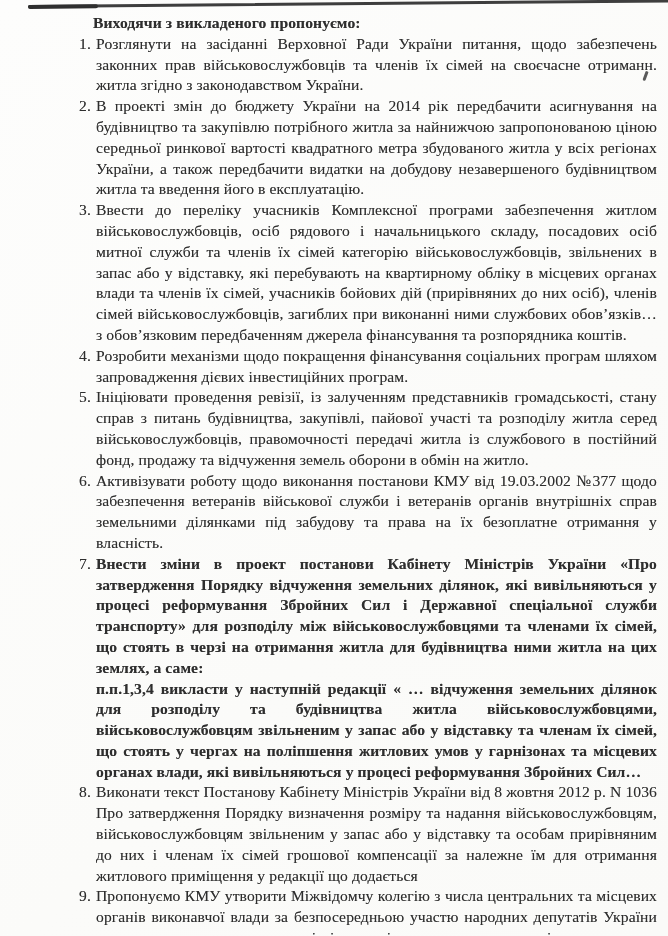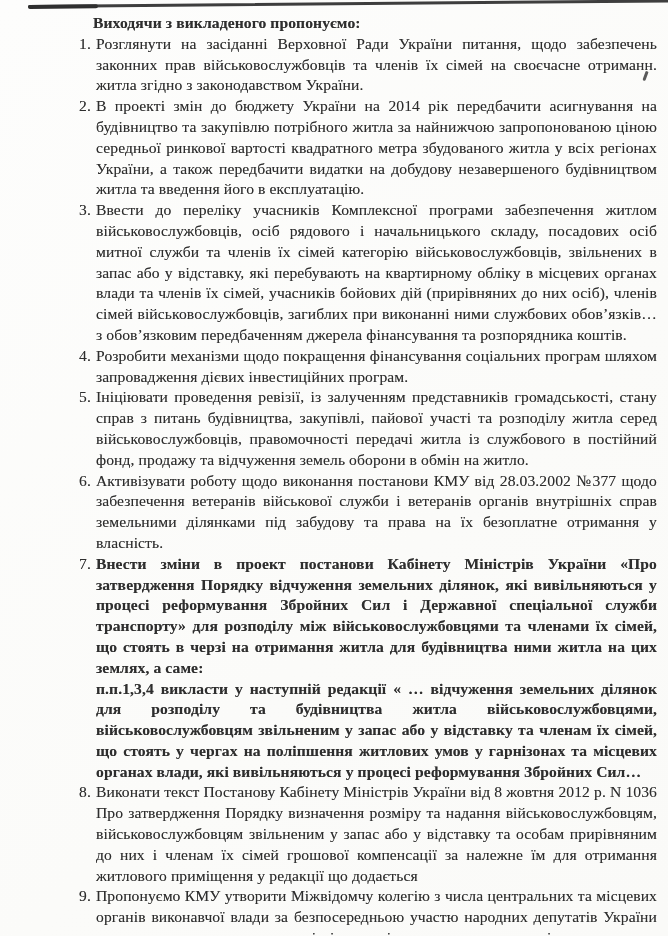--- a/index.html
+++ b/index.html
@@ -115,21 +115,21 @@
         <div class="txt">Розробити механізми щодо покращення фінансування соціальних програм шляхом запровадження дієвих інвестиційних програм.</div>
       </div>
 
       <div class="item">
         <span class="num">5.</span>
         <div class="txt">Ініціювати проведення ревізії, із залученням представників громадськості, стану справ з питань будівництва, закупівлі, пайової участі та розподілу житла серед військовослужбовців, правомочності передачі житла із службового в постійний фонд, продажу та відчуження земель оборони в обмін на житло.</div>
       </div>
 
       <div class="item">
         <span class="num">6.</span>
-        <div class="txt">Активізувати роботу щодо виконання постанови КМУ від 28.03.2002 №377 щодо забезпечення ветеранів військової служби і ветеранів органів внутрішніх справ земельними ділянками під забудову та права на їх безоплатне отримання у власність.</div>
+        <div class="txt">Активізувати роботу щодо виконання постанови КМУ від 19.03.2002 №377 щодо забезпечення ветеранів військової служби і ветеранів органів внутрішніх справ земельними ділянками під забудову та права на їх безоплатне отримання у власність.</div>
       </div>
 
       <div class="item">
         <span class="num">7.</span>
         <div class="txt-wrap" style="flex:1; min-width:0;font-weight:bold;">
           <div class="txt">Внести зміни в проект постанови Кабінету Міністрів України «Про затвердження Порядку відчуження земельних ділянок, які вивільняються у процесі реформування Збройних Сил і Державної спеціальної служби транспорту» для розподілу між військовослужбовцями та членами їх сімей, що стоять в черзі на отримання житла  для будівництва ними житла на цих землях, а саме:</div>
           <div class="txt">п.п.1,3,4 викласти у наступній редакції « … відчуження земельних ділянок для розподілу та будівництва житла військовослужбовцями, військовослужбовцям звільненим у запас або у відставку та членам їх сімей, що стоять у чергах на поліпшення житлових умов у гарнізонах та місцевих органах влади, які вивільняються у процесі реформування Збройних Сил…</div>
         </div>
       </div>
 

